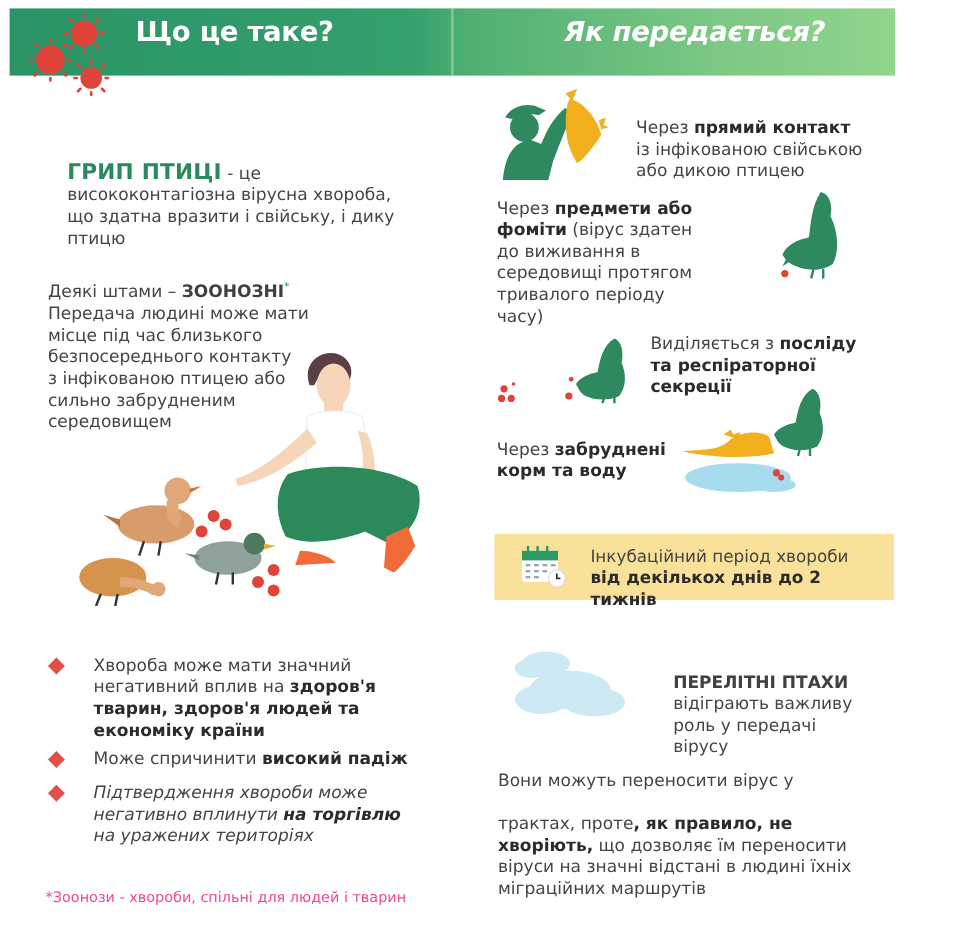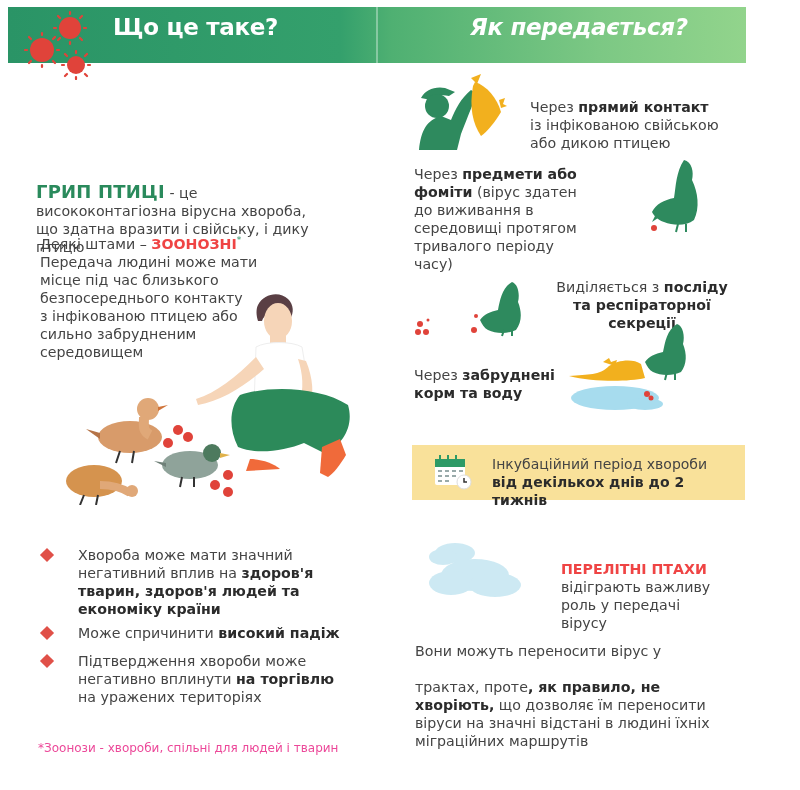--- a/index.html
+++ b/index.html
@@ -15,21 +15,21 @@
     position: absolute; top: 14px; color: #ffffff; font-weight: bold; font-size: 23px;
     font-family: "DejaVu Sans", sans-serif; letter-spacing: -0.3px;
   }
   #title-left { left: 113px; }
   #title-right { left: 470px; font-style: italic; }
 
   .virus { position: absolute; }
 
   .txt { position: absolute; font-size: 14.2px; line-height: 18px; color: #444; }
   .b { font-weight: bold; color: #2b2b2b; }
-  .g { font-weight: bold; color: #ef4444; }
+  .g { font-weight: bold; color: #404040; }
   .gb { font-weight: bold; color: #2a8a5c; font-size: 18px; letter-spacing: 0.2px; }
 
   .bullet {
     position: absolute; width: 10px; height: 10px; background: #e05048; transform: rotate(45deg);
   }
 
   .incub-box {
     position: absolute; left: 412px; top: 445px; width: 333px; height: 55px;
     background: #f9e19a;
   }
@@ -51,21 +51,21 @@
   <g stroke="#e0433a" stroke-width="2.2" stroke-linecap="round">
     <path d="M50 4v-2M50 32v2M36 18h-2M64 18h2M40 8l-2-2M60 8l2-2M40 28l-2 2M60 28l2 2"></path>
     <path d="M22 25v-2M22 55v2M7 40h-2M37 40h2M11 29l-2-2M33 29l2-2M11 51l-2 2M33 51l2 2"></path>
     <path d="M56 43v-2M56 67v2M44 55h-2M68 55h2M47 46l-2-2M65 46l2-2M47 64l-2 2M65 64l2 2"></path>
   </g>
 </svg>
 
 <div class="header-title" id="title-left">Що це таке?</div>
 <div class="header-title" id="title-right">Як передається?</div>
 
-<div class="txt" style="left:36px;top:135px;width:330px;margin-top:48px;">
+<div class="txt" style="left:56px;top:135px;width:330px;">
   <span class="gb">ГРИП ПТИЦІ</span><span> - це</span><br>
   <span>висококонтагіозна вірусна хвороба,</span><br>
   <span>що здатна вразити і свійську, і дику</span><br>
   <span>птицю</span>
 </div>
 
 <div class="txt" style="left:40px;top:231px;width:240px;">
   <span>Деякі штами – </span><span class="g">ЗООНОЗНІ</span><sup style="font-size:9px;color:#2d8a5f">*</sup><br>
   <span>Передача людині може мати</span><br>
   <span>місце під час близького</span><br>
@@ -130,21 +130,21 @@
   <span class="b">тварин, здоров'я людей та</span><br>
   <span class="b">економіку країни</span>
 </div>
 
 <div class="bullet" style="left:42px;top:628px"></div>
 <div class="txt" style="left:78px;top:624px;width:300px;">
   <span>Може спричинити </span><span class="b">високий падіж</span>
 </div>
 
 <div class="bullet" style="left:42px;top:656px"></div>
-<div class="txt" style="left:78px;top:652px;width:300px;">
+<div class="txt" style="left:78px;top:652px;width:300px;font-style:italic;">
   <span>Підтвердження хвороби може</span><br>
   <span>негативно вплинути </span><span class="b">на торгівлю</span><br>
   <span>на уражених територіях</span>
 </div>
 
 <div class="foot">*Зоонози - хвороби, спільні для людей і тварин</div>
 
 <svg style="position:absolute;left:415px;top:72px" width="100" height="80" viewBox="0 0 100 80">
   <path d="M6 26c4-8 14-12 24-10l10 4-6 4c-8-2-14 0-18 4z" fill="#2e8a5e"></path>
   <ellipse cx="22" cy="34" rx="12" ry="12" fill="#2e8a5e"></ellipse>
@@ -180,21 +180,21 @@
   <path d="M92 50l-2 6M100 50l0 6" stroke="#2e8a5e" stroke-width="2"></path>
   <g fill="#e0433a">
     <circle cx="8" cy="44" r="3"></circle>
       <circle cx="14" cy="52" r="3"></circle>
       <circle cx="6" cy="52" r="3"></circle>
     <circle cx="16" cy="40" r="1.5"></circle>
       <circle cx="62" cy="50" r="3"></circle>
       <circle cx="64" cy="36" r="2"></circle>
   </g>
 </svg>
-<div class="txt" style="left:542px;top:278px;width:200px;text-align:center;">
+<div class="txt" style="left:542px;top:278px;width:200px;">
   <span>Виділяється з </span><span class="b">посліду</span><br>
   <span class="b">та респіраторної</span><br>
   <span class="b">секреції</span>
 </div>
 
 <div class="txt" style="left:414px;top:366px;width:160px;">
   <span>Через </span><span class="b">забруднені</span><br>
   <span class="b">корм та воду</span>
 </div>
 

